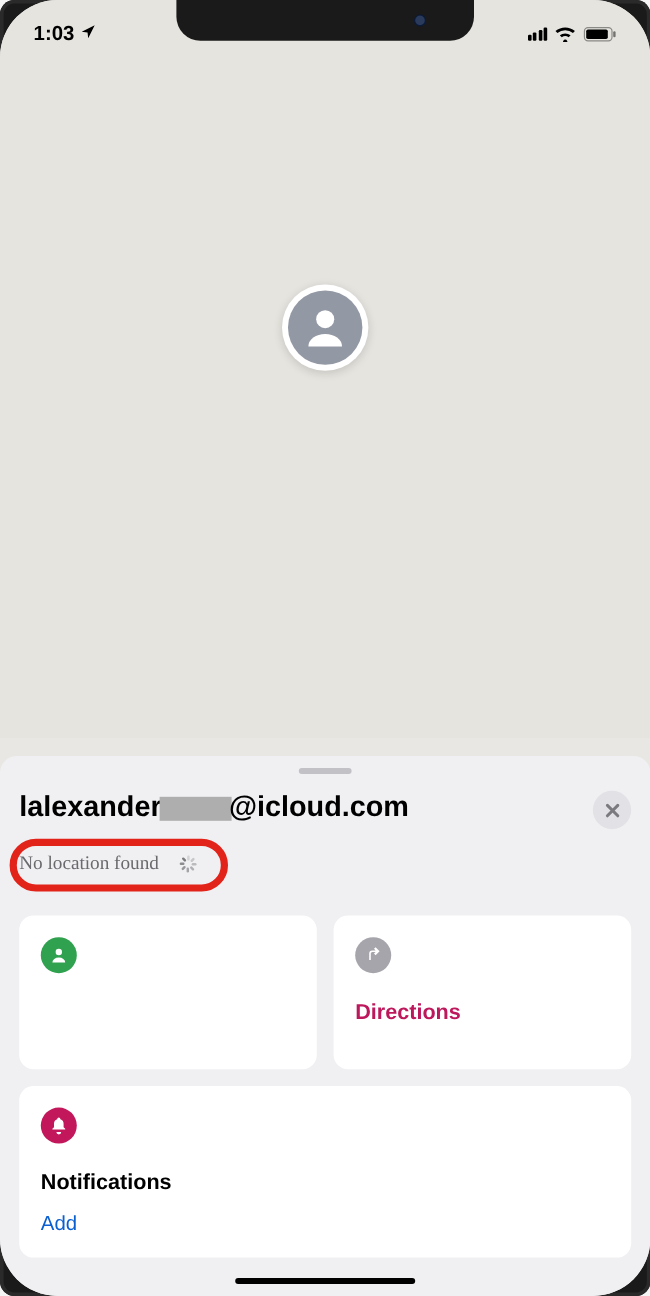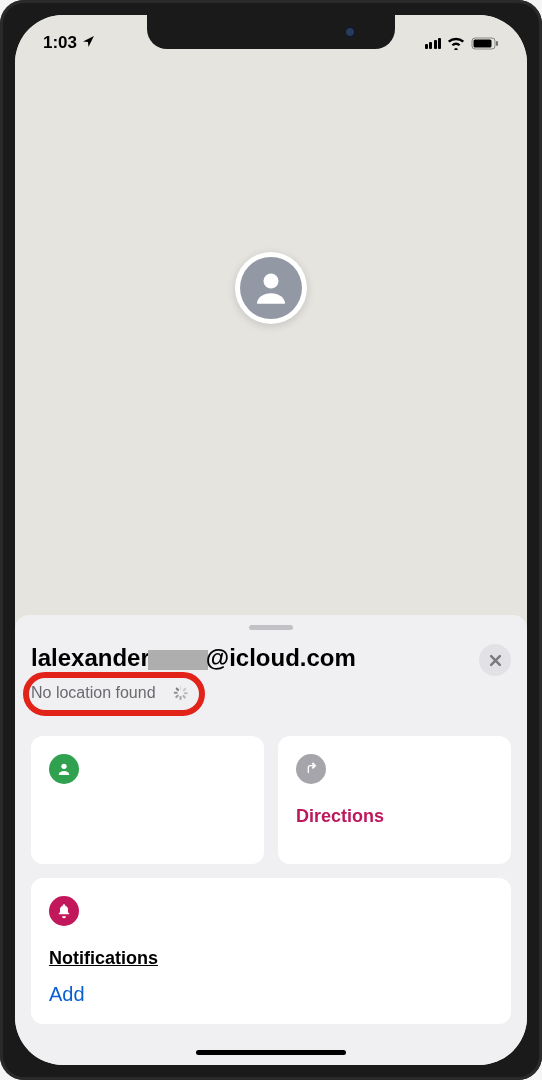--- a/index.html
+++ b/index.html
@@ -8,22 +8,21 @@
       height: 1080px;
       background: #f5f5f5;
       font-family: -apple-system, BlinkMacSystemFont, 'Segoe UI', sans-serif;
       overflow: hidden;
       position: relative;
     }
     .phone-frame {
       width: 542px;
       height: 1080px;
       background: #1a1a1a;
-      border-radius: 24px;
-      padding: 15px;
+      border-radius: 12px;
       position: relative;
       box-shadow: inset 0 0 0 3px #2a2a2a;
     }
     .screen {
       width: 100%;
       height: 100%;
       background: #e8e7e3;
       border-radius: 48px;
       overflow: hidden;
       position: relative;
@@ -173,22 +172,23 @@
       color: #7a7a7f;
       font-size: 16px;
       font-weight: 600;
       cursor: pointer;
       flex-shrink: 0;
     }
     .status-row {
       display: flex;
       align-items: center;
       gap: 17px;
-      margin-top: 8px;
-      position: relative;
+      margin-top: 20px;
+      position: relative;
+      font-family: Liberation Serif, serif;
     }
     .status-text {
       font-size: 16px;
       color: #6a6a6e;
     }
     .spinner {
       width: 14px;
       height: 14px;
       position: relative;
     }
@@ -248,24 +248,23 @@
       border-radius: 12px;
       padding: 18px;
       margin-top: 14px;
     }
     .notif-title {
       font-size: 18px;
       font-weight: 600;
       color: #000;
       margin-top: 22px;
       margin-bottom: 14px;
-      text-decoration: underline;
     }
     .add-link {
-      font-size: 20px;
+      font-size: 17px;
       color: #0a5fd1;
       cursor: pointer;
     }
     .home-indicator {
       position: absolute;
       bottom: 10px;
       left: 50%;
       transform: translateX(-50%);
       width: 150px;
       height: 5px;

